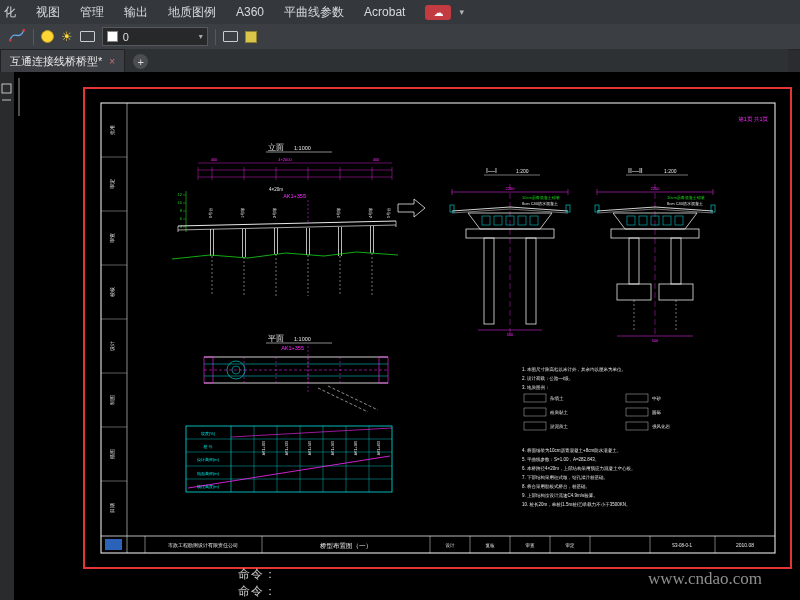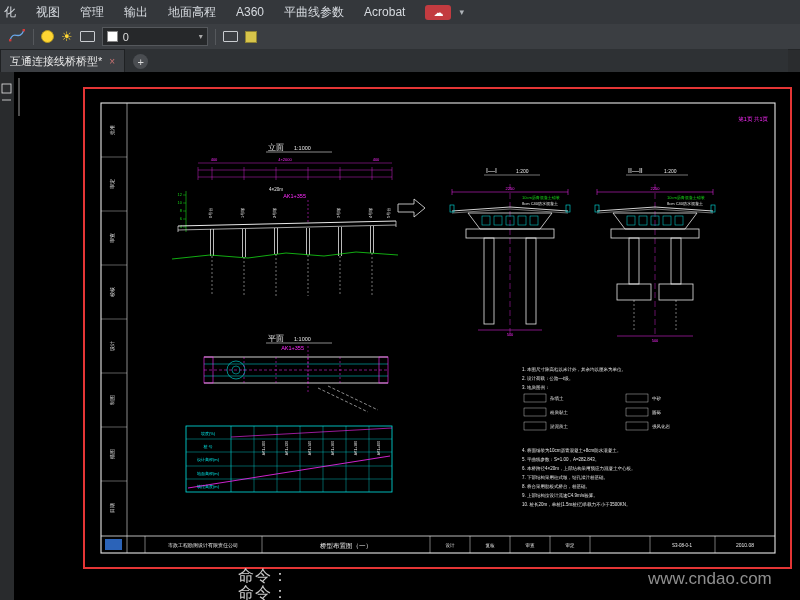--- a/index.html
+++ b/index.html
@@ -41,34 +41,34 @@
   
   svg.canvas{position:absolute;top:72px;left:0;z-index:1}
   svg text{font-family:"Liberation Sans","DejaVu Sans",sans-serif}
   .tw{fill:#e8e8e8}.tm{fill:#ff2bff}.tc{fill:#00e5e5}.tg{fill:#17d817}
   .sw{stroke:#e8e8e8;fill:none}.sm{stroke:#ff2bff;fill:none}
   .sc{stroke:#00e5e5;fill:none}.sg{stroke:#17d817;fill:none}
   .sr{stroke:#e43535;fill:none}
   .d2{stroke-dasharray:3 2}.d1{stroke-dasharray:2 2}.d3{stroke-dasharray:6 3}
 
   
-  .cmd{position:absolute;color:#c9c9c9;font-size:16px;letter-spacing:1px;z-index:6}
+  .cmd{position:absolute;color:#c9c9c9;font-size:12px;letter-spacing:1px;z-index:6}
   .cmd1{left:238px;top:566px}.cmd2{left:238px;top:583px}
   .watermark{position:absolute;left:648px;top:569px;color:#8f8f8f;font-size:17px;
-             font-family:Liberation Sans, sans-serif;z-index:6}
+             font-family:Liberation Serif, serif;z-index:6}
 </style>
 </head>
 <body>
 
 <div class="menubar">
   <span class="mitem">化</span>
   <span class="mitem">视图</span>
   <span class="mitem">管理</span>
   <span class="mitem">输出</span>
-  <span class="mitem">地面高程</span>
+  <span class="mitem">地质图例</span>
   <span class="mitem">A360</span>
   <span class="mitem">平曲线参数</span>
   <span class="mitem">Acrobat</span>
   <span class="red-badge">☁</span>
   <span class="menu-chevron">▾</span>
 </div>
 
 <div class="toolbar">
   <span>
     <svg width="18" height="15">

